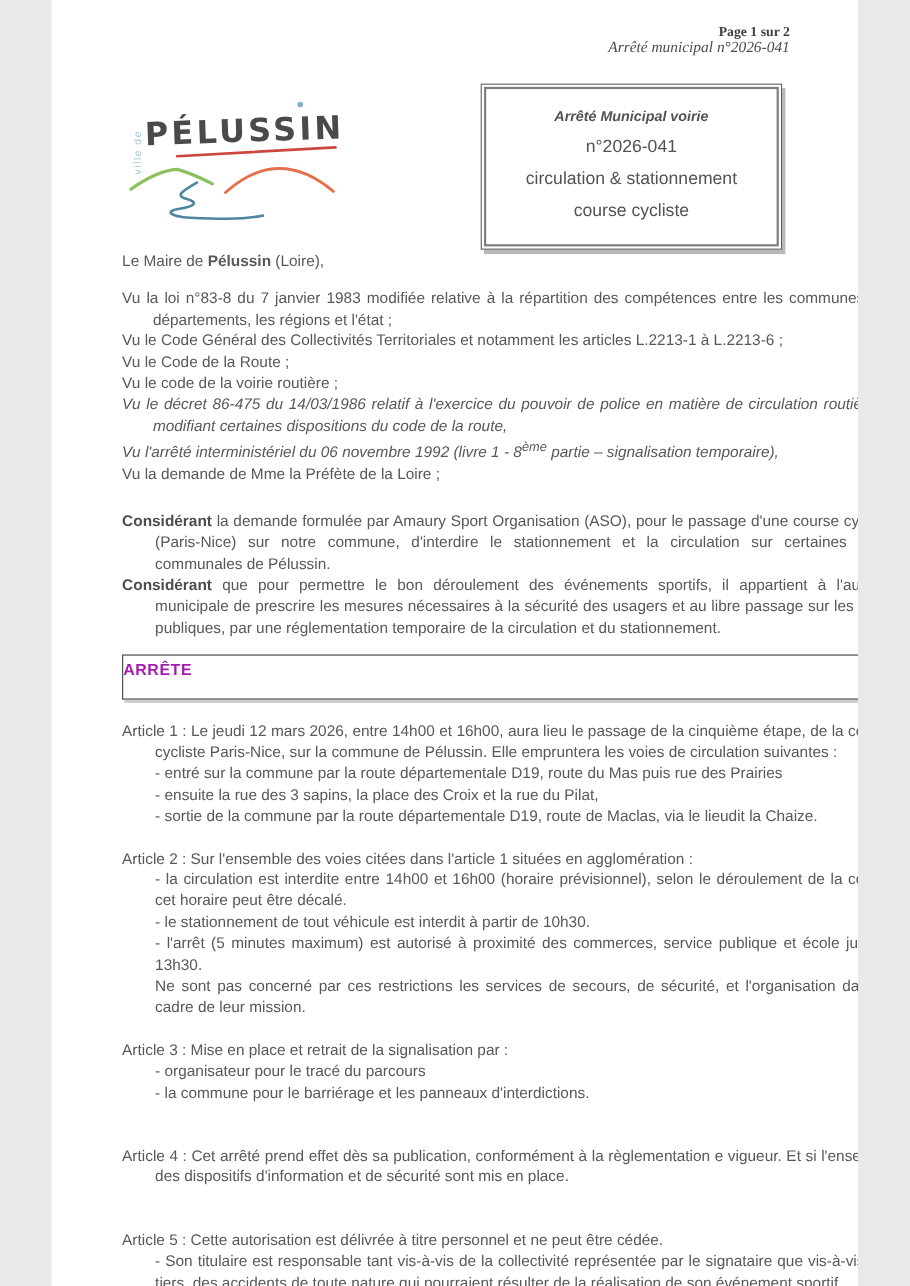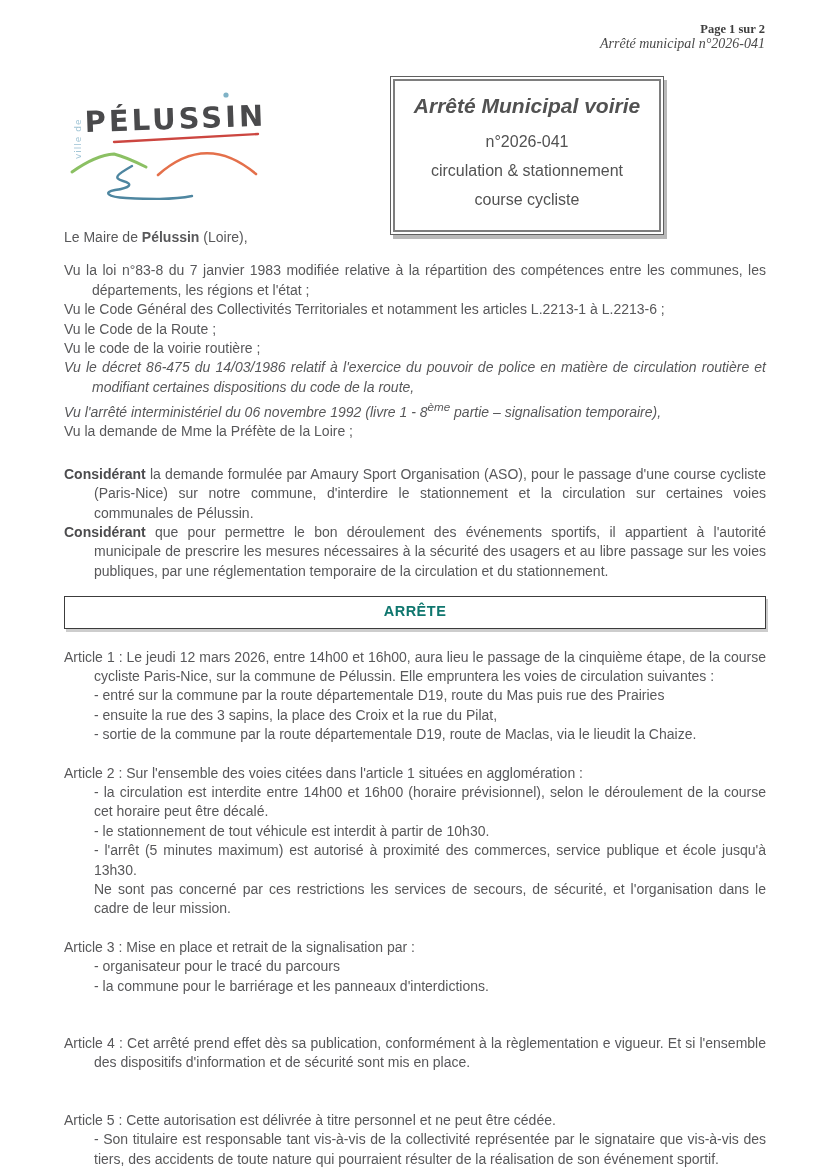--- a/index.html
+++ b/index.html
@@ -1,18 +1,18 @@
 <!DOCTYPE html>
 <html lang="fr"><head>
 <meta charset="utf-8">
 <style>
   html,body{margin:0;padding:0;background:#e9e9e9;}
   .page{
     position:relative;
-    width:827px;height:1169px;
+    width:733px;height:1169px;
     background:#ffffff;
     margin:0 auto;
     font-family:"Liberation Sans", sans-serif;
     color:#58585a;
     overflow:hidden;
   }
   
   .page-header{
     position:absolute; top:22px; right:62px;
     text-align:right;
@@ -41,21 +41,21 @@
     padding:2px;
     background:#fff;
     box-shadow:3px 4px 0 #b9b9b9;
   }
   .title-box-inner{
     border:2px solid #7e7e7e;
     padding:12px 4px 16px;
     text-align:center;
     color:#525252;
   }
-  .title-line-1{font-weight:bold;font-style:italic;font-size:21px;line-height:26px;margin-bottom:8px;}
+  .title-line-1{font-weight:bold;font-style:italic;font-size:13px;line-height:26px;margin-bottom:0;}
   .title-line{font-size:16px;line-height:29px;}
 
   
   .content{
     position:absolute; left:64px; top:228px; width:702px;
     font-size:14px; line-height:19.4px;
     text-align:justify;
   }
   .content p{margin:0;}
   .salutation{margin-bottom:14px !important; text-align:left;}
@@ -63,26 +63,25 @@
   .vu-item{padding-left:28px;text-indent:-28px;}
   .vu-italic{font-style:italic;}
   .considerant-block{margin-top:23px;}
   .considerant{padding-left:30px;text-indent:-30px;}
   .considerant b{color:#4c4c4e;}
 
   .arrete-banner{
     margin:15px 0 0;
     border:1px solid #3c3c3c;
     box-shadow:2px 3px 0 #cdcdcd;
-    text-align:center;
     font-weight:bold;
     font-size:14.5px;
     letter-spacing:0.5px;
-    color:#0f766e;
-    padding:5px 0 6px;
+    color:#a21caf;
+    padding:5px 0 14px;
   }
 
   .article{margin-top:19px;}
   .article.gap-lg{margin-top:38px;}
   .article .intro{padding-left:30px;text-indent:-30px;}
   .article .bullet, .article .note{margin-left:30px;}
 </style>
 </head>
 <body>
 

